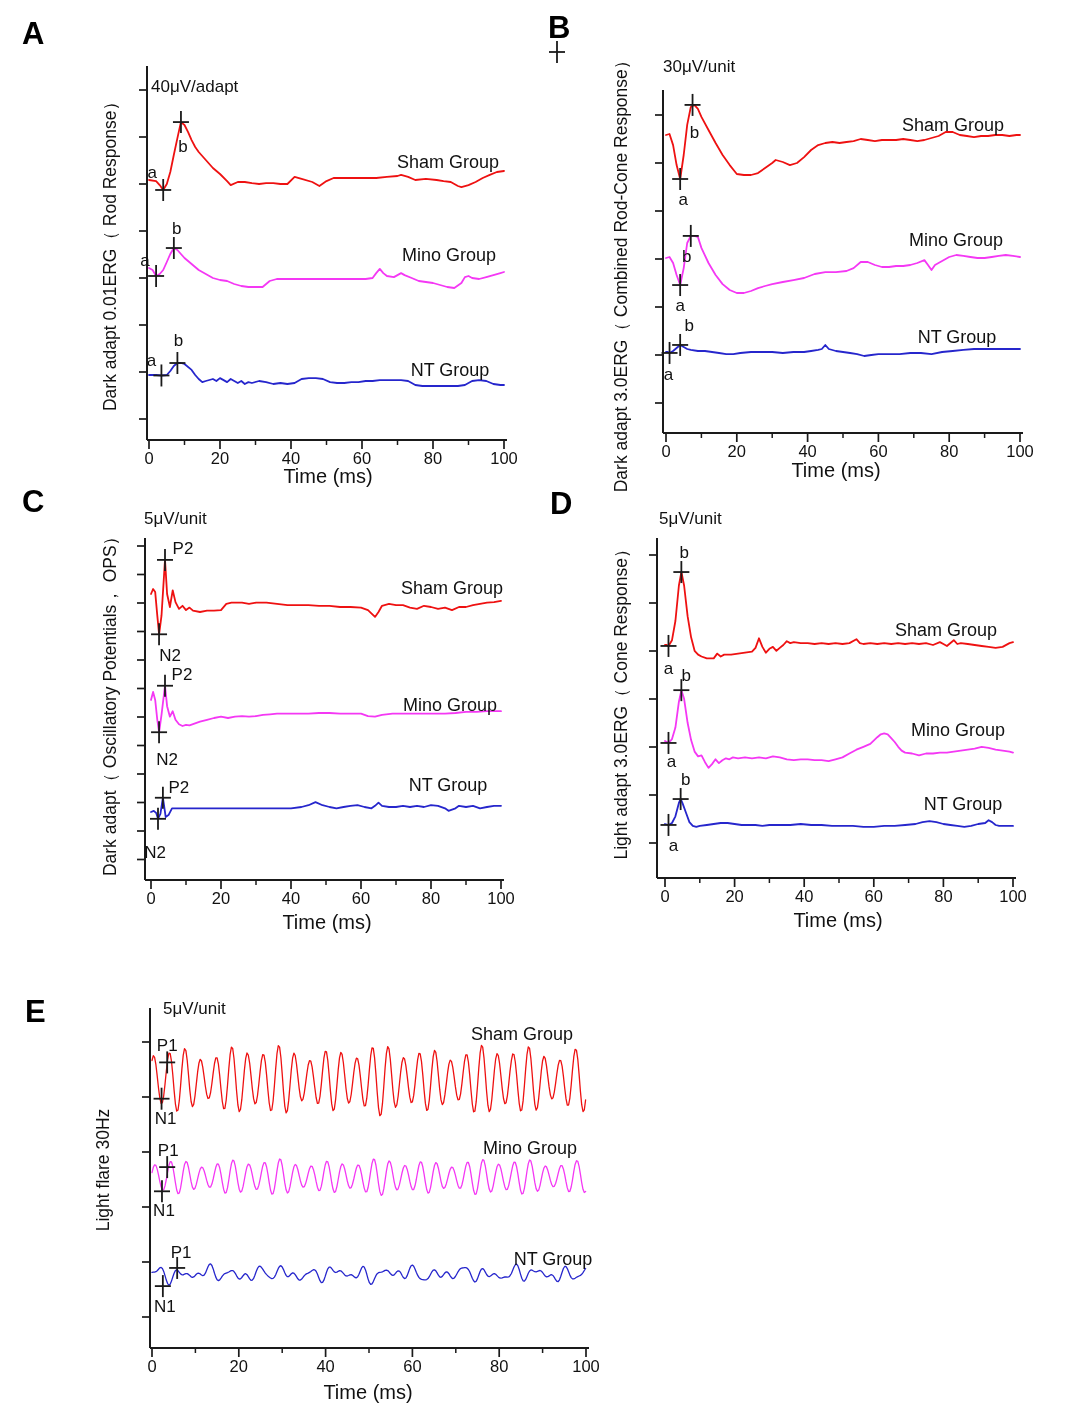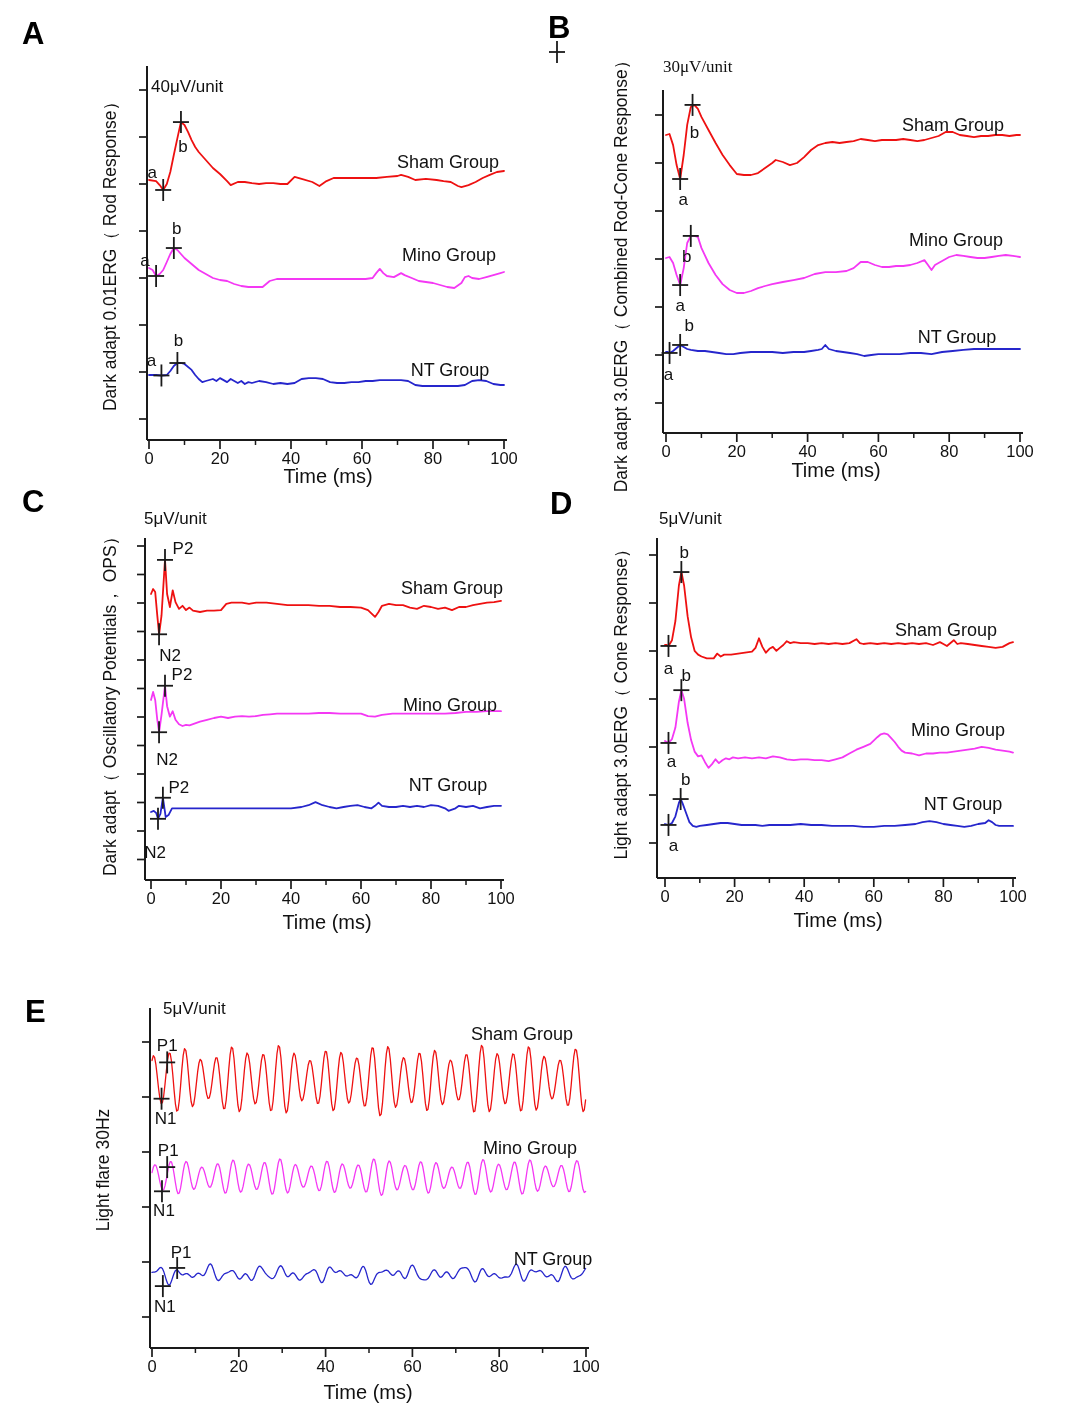--- a/index.html
+++ b/index.html
@@ -202,21 +202,21 @@
       <line x1="167.19" y1="1156.1" x2="167.19" y2="1178.1" stroke="#1a1a1a" stroke-width="1.8"></line>
       <polyline points="152.0,1272.4 153.3,1272.2 154.6,1272.1 155.9,1271.7 157.2,1270.7 158.5,1269.2 159.8,1267.8 161.1,1267.4 162.4,1268.5 163.7,1271.4 165.0,1275.6 166.3,1280.1 167.6,1283.6 168.9,1285.1 170.2,1284.2 171.5,1281.1 172.8,1277.0 174.1,1273.2 175.4,1270.6 176.7,1269.9 178.0,1270.7 179.3,1272.3 180.6,1273.9 181.9,1274.8 183.2,1274.8 184.5,1274.2 185.9,1273.6 187.2,1273.6 188.5,1274.4 189.8,1275.6 191.1,1276.8 192.4,1277.3 193.7,1276.9 195.0,1275.7 196.3,1274.3 197.6,1273.3 198.9,1273.2 200.2,1273.9 201.5,1275.0 202.8,1275.7 204.1,1275.2 205.4,1273.2 206.7,1270.1 208.0,1266.8 209.3,1264.4 210.6,1263.8 211.9,1265.5 213.2,1268.9 214.5,1273.2 215.8,1277.1 217.1,1279.8 218.4,1280.6 219.7,1279.9 221.0,1278.1 222.3,1276.2 223.6,1274.6 224.9,1273.6 226.2,1273.1 227.5,1272.6 228.8,1272.0 230.1,1271.2 231.4,1270.6 232.7,1270.6 234.0,1271.6 235.3,1273.4 236.6,1275.8 237.9,1277.9 239.2,1279.0 240.5,1278.9 241.8,1277.5 243.1,1275.7 244.4,1274.2 245.7,1273.7 247.0,1274.7 248.3,1276.7 249.7,1278.9 251.0,1280.3 252.3,1280.2 253.6,1278.4 254.9,1275.2 256.2,1271.5 257.5,1268.4 258.8,1266.5 260.1,1266.2 261.4,1267.3 262.7,1269.1 264.0,1271.2 265.3,1273.1 266.6,1274.6 267.9,1275.9 269.2,1277.0 270.5,1278.0 271.8,1278.6 273.1,1278.4 274.4,1277.1 275.7,1274.7 277.0,1271.5 278.3,1268.4 279.6,1266.3 280.9,1265.7 282.2,1267.0 283.5,1269.6 284.8,1272.8 286.1,1275.4 287.4,1276.7 288.7,1276.5 290.0,1275.3 291.3,1273.8 292.6,1272.9 293.9,1273.2 295.2,1274.6 296.5,1276.7 297.8,1278.8 299.1,1280.0 300.4,1280.1 301.7,1279.0 303.0,1277.4 304.3,1275.7 305.6,1274.4 306.9,1273.6 308.2,1273.1 309.5,1272.4 310.8,1271.5 312.1,1270.5 313.4,1269.7 314.8,1269.9 316.1,1271.3 317.4,1274.1 318.7,1277.5 320.0,1280.7 321.3,1282.6 322.6,1282.4 323.9,1280.2 325.2,1276.4 326.5,1272.2 327.8,1268.8 329.1,1267.1 330.4,1267.1 331.7,1268.5 333.0,1270.4 334.3,1271.9 335.6,1272.5 336.9,1272.1 338.2,1271.3 339.5,1270.7 340.8,1270.8 342.1,1271.9 343.4,1273.4 344.7,1274.9 346.0,1275.9 347.3,1276.0 348.6,1275.5 349.9,1274.9 351.2,1274.7 352.5,1275.3 353.8,1276.4 355.1,1277.5 356.4,1277.8 357.7,1276.7 359.0,1274.2 360.3,1270.9 361.6,1267.9 362.9,1266.3 364.2,1267.0 365.5,1269.9 366.8,1274.3 368.1,1279.1 369.4,1282.7 370.7,1284.4 372.0,1283.9 373.3,1281.6 374.6,1278.6 375.9,1275.7 377.2,1273.7 378.5,1272.7 379.8,1272.3 381.2,1272.2 382.5,1271.8 383.8,1271.1 385.1,1270.4 386.4,1270.1 387.7,1270.6 389.0,1271.8 390.3,1273.5 391.6,1274.8 392.9,1275.4 394.2,1274.8 395.5,1273.4 396.8,1271.7 398.1,1270.8 399.4,1271.1 400.7,1272.7 402.0,1275.2 403.3,1277.5 404.6,1278.6 405.9,1278.0 407.2,1275.6 408.5,1272.0 409.8,1268.4 411.1,1265.8 412.4,1265.1 413.7,1266.3 415.0,1269.0 416.3,1272.2 417.6,1275.2 418.9,1277.4 420.2,1278.7 421.5,1279.3 422.8,1279.6 424.1,1279.9 425.4,1279.9 426.7,1279.6 428.0,1278.6 429.3,1276.7 430.6,1274.2 431.9,1271.8 433.2,1270.1 434.5,1269.8 435.8,1270.8 437.1,1272.9 438.4,1275.2 439.7,1276.9 441.0,1277.3 442.3,1276.4 443.6,1274.7 444.9,1272.9 446.3,1271.9 447.6,1272.2 448.9,1273.7 450.2,1275.8 451.5,1277.7 452.8,1278.6 454.1,1278.2 455.4,1276.5 456.7,1274.2 458.0,1271.8 459.3,1269.8 460.6,1268.6 461.9,1268.0 463.2,1267.8 464.5,1267.6 465.8,1267.7 467.1,1268.2 468.4,1269.5 469.7,1271.8 471.0,1274.9 472.3,1278.2 473.6,1280.8 474.9,1282.0 476.2,1281.2 477.5,1278.6 478.8,1275.0 480.1,1271.5 481.4,1269.1 482.7,1268.6 484.0,1269.8 485.3,1272.1 486.6,1274.5 487.9,1276.2 489.2,1276.7 490.5,1276.0 491.8,1274.9 493.1,1273.9 494.4,1273.6 495.7,1274.3 497.0,1275.6 498.3,1276.9 499.6,1277.9 500.9,1278.1 502.2,1277.8 503.5,1277.3 504.8,1277.0 506.1,1277.0 507.4,1277.1 508.7,1276.9 510.0,1275.7 511.4,1273.5 512.7,1270.3 514.0,1267.0 515.3,1264.7 516.6,1264.2 517.9,1265.9 519.2,1269.5 520.5,1274.1 521.8,1278.2 523.1,1280.8 524.4,1281.1 525.7,1279.4 527.0,1276.4 528.3,1273.3 529.6,1271.0 530.9,1270.0 532.2,1270.2 533.5,1271.0 534.8,1271.7 536.1,1271.8 537.4,1271.4 538.7,1270.8 540.0,1270.5 541.3,1271.1 542.6,1272.5 543.9,1274.4 545.2,1276.0 546.5,1276.9 547.8,1276.7 549.1,1275.9 550.4,1274.9 551.7,1274.7 553.0,1275.5 554.3,1277.4 555.6,1279.7 556.9,1281.4 558.2,1281.5 559.5,1279.8 560.8,1276.3 562.1,1272.2 563.4,1268.5 564.7,1266.5 566.0,1266.5 567.3,1268.6 568.6,1271.8 569.9,1275.1 571.2,1277.6 572.5,1278.9 573.8,1278.9 575.1,1278.2 576.5,1277.3 577.8,1276.6 579.1,1276.0 580.4,1275.4 581.7,1274.3 583.0,1272.6 584.3,1270.5 585.6,1268.5" fill="none" stroke="#2626cc" stroke-width="1.3" stroke-linejoin="round" stroke-linecap="round"></polyline>
       <line x1="154.85" y1="1286.1" x2="170.85" y2="1286.1" stroke="#1a1a1a" stroke-width="1.8"></line>
       <line x1="162.85" y1="1275.1" x2="162.85" y2="1297.1" stroke="#1a1a1a" stroke-width="1.8"></line>
       <line x1="169.172" y1="1267.95" x2="185.172" y2="1267.95" stroke="#1a1a1a" stroke-width="1.8"></line>
       <line x1="177.172" y1="1256.95" x2="177.172" y2="1278.95" stroke="#1a1a1a" stroke-width="1.8"></line>
     </svg>
 
   <section class="panel">
     <span class="letter" style="left: 22px; top: 18px;">A</span>
-    <span class="scale" style="left: 151px; top: 78px;">40μV/unit</span>
+    <span class="scale" style="left: 151px; top: 78px;">40μV/adapt</span>
     <span class="ylabel" style="left: 111px; top: 252px;">Dark adapt 0.01ERG（ Rod Response）</span>
     <span class="xlabel" style="left: 328px; top: 476px;">Time (ms)</span>
     <div class="dyn">
         <span class="tick-lbl" style="left: 149px; top: 458px;">0</span>
         <span class="tick-lbl" style="left: 220px; top: 458px;">20</span>
         <span class="tick-lbl" style="left: 291px; top: 458px;">40</span>
         <span class="tick-lbl" style="left: 362px; top: 458px;">60</span>
         <span class="tick-lbl" style="left: 433px; top: 458px;">80</span>
         <span class="tick-lbl" style="left: 504px; top: 458px;">100</span>
         <span class="grp" style="left: 448px; top: 162px;">Sham Group</span>
@@ -226,21 +226,21 @@
         <span class="mk" style="left: 145.1px; top: 259.993px;">a</span>
         <span class="mk" style="left: 176.85px; top: 228.028px;">b</span>
         <span class="grp" style="left: 450px; top: 370px;">NT Group</span>
         <span class="mk" style="left: 151.425px; top: 360.47px;">a</span>
         <span class="mk" style="left: 178.4px; top: 340.015px;">b</span>
       </div>
   </section>
 
   <section class="panel">
     <span class="letter" style="left: 548px; top: 12px;">B</span>
-    <span class="scale" style="left: 663px; top: 58px; font-family: Liberation Serif, serif;">30μV/unit</span>
+    <span class="scale" style="left: 663px; top: 58px;">30μV/unit</span>
     <span class="ylabel" style="left: 622px; top: 272px;">Dark adapt 3.0ERG（ Combined Rod-Cone Response）</span>
     <span class="xlabel" style="left: 836px; top: 470px;">Time (ms)</span>
     <div class="dyn">
         <span class="tick-lbl" style="left: 666px; top: 451px;">0</span>
         <span class="tick-lbl" style="left: 736.8px; top: 451px;">20</span>
         <span class="tick-lbl" style="left: 807.6px; top: 451px;">40</span>
         <span class="tick-lbl" style="left: 878.4px; top: 451px;">60</span>
         <span class="tick-lbl" style="left: 949.2px; top: 451px;">80</span>
         <span class="tick-lbl" style="left: 1020px; top: 451px;">100</span>
         <span class="grp" style="left: 953px; top: 125px;">Sham Group</span>

